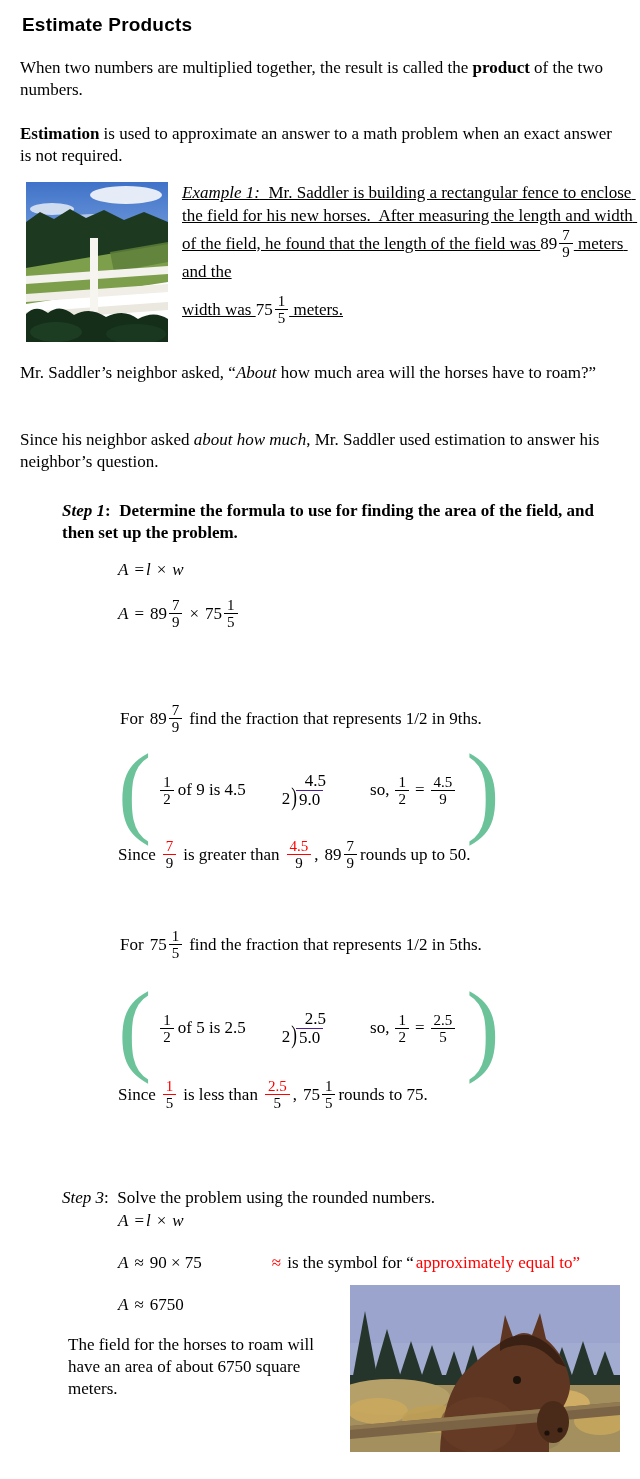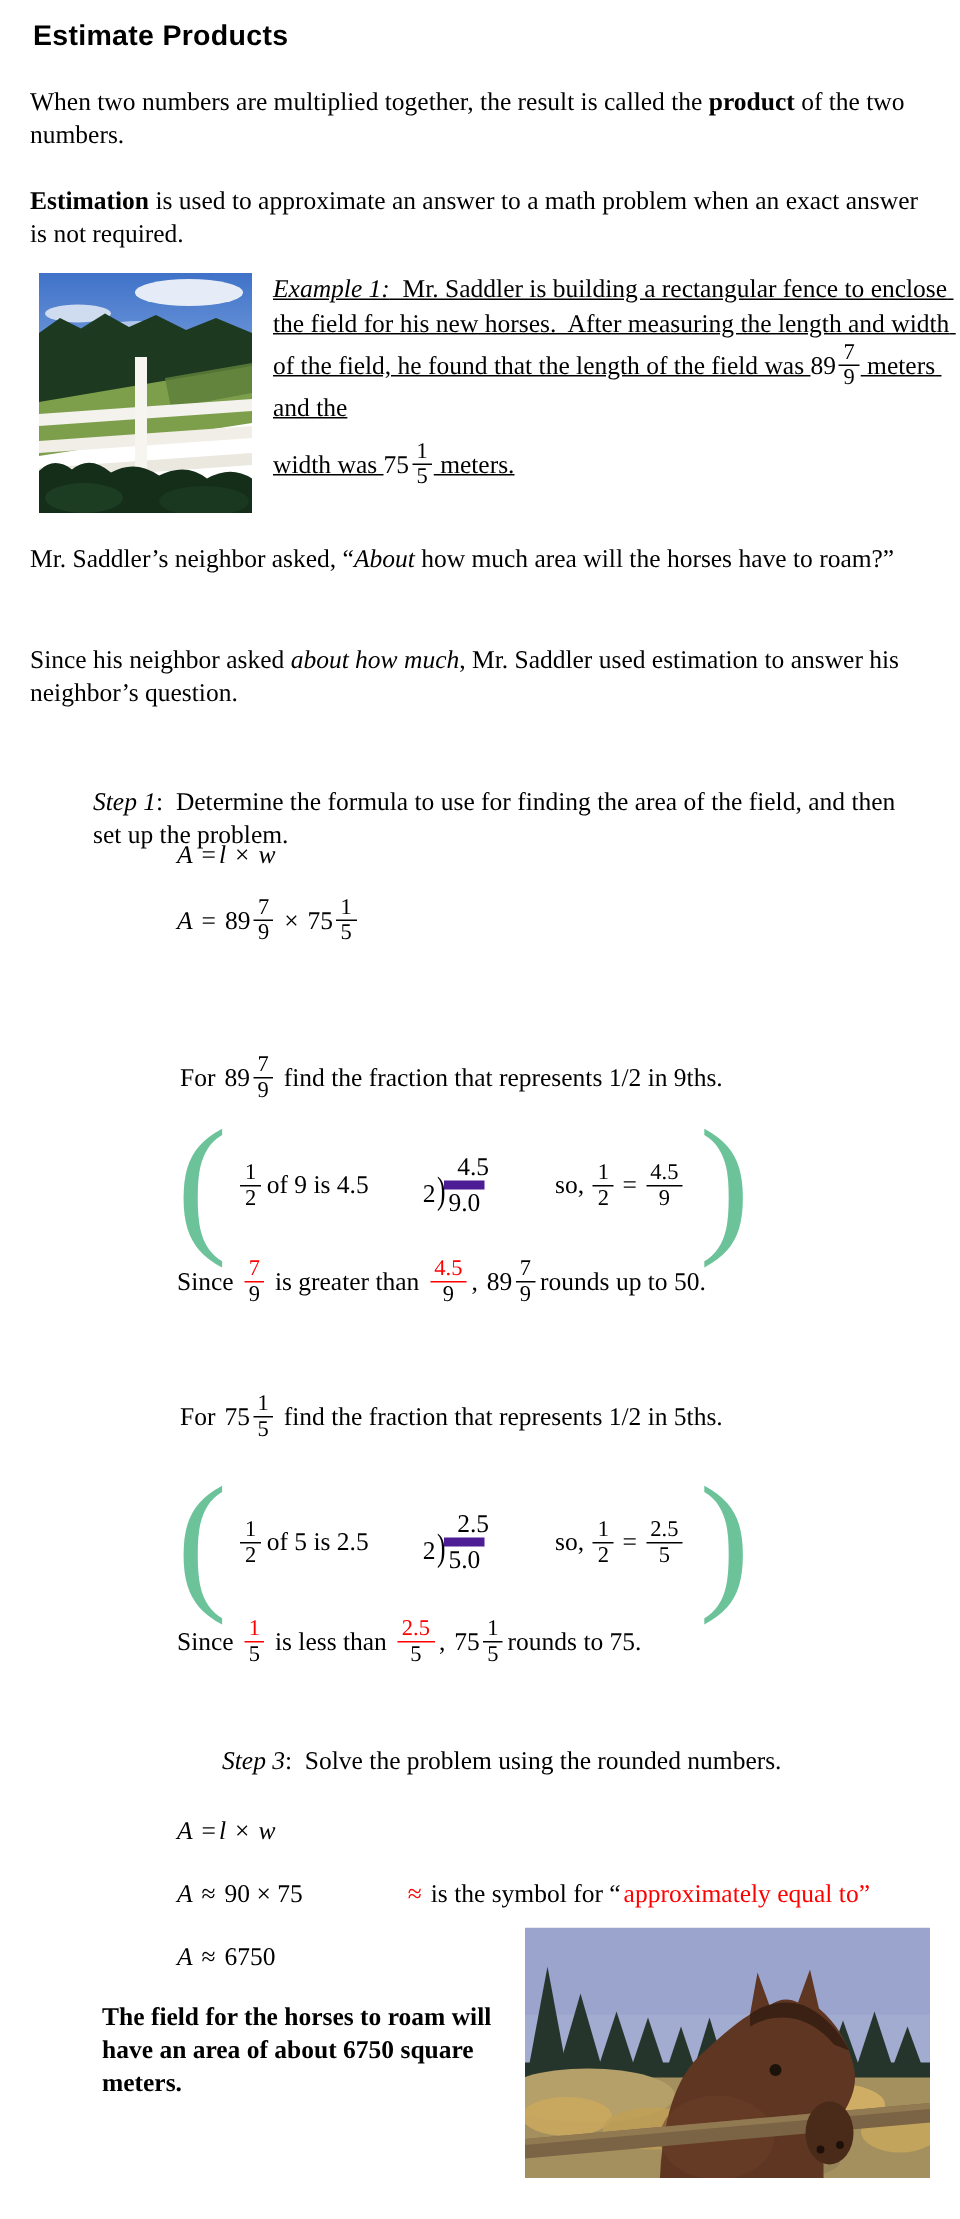--- a/index.html
+++ b/index.html
@@ -31,21 +31,21 @@
 
   
   .mathrow { display:flex; align-items:center; gap:6px; }
   .mathrow .tight { margin-left:-4px; }
 
   
   .longdiv { display:inline-flex; flex-direction:column; align-items:flex-start; line-height:18px; }
   .ld-quot { margin-left:21px; padding:0 2px; }
   .ld-row { display:inline-flex; align-items:flex-start; }
   .ld-paren { display:inline-block; transform:scale(1,1.5) translateY(-1px); margin:0 -1px 0 1px; }
-  .ld-dividend { border-top:6px solid #4c1d95; padding:0 3px; }
+  .ld-dividend { border-top:1px solid #4c1d95; padding:0 3px; }
 
   
   .work-group { display:flex; align-items:center; height:80px; }
   .gparen {
     color:#6cc39a; font-size:100px; line-height:78px; font-weight:normal;
     transform:scaleY(1.02); user-select:none;
   }
   .wg-half { display:inline-flex; align-items:center; gap:3px; margin-left:8px; }
   .wg-div  { margin-left:36px; }
   .wg-so   { display:inline-flex; align-items:center; gap:5px; margin-left:42px; }
@@ -91,21 +91,21 @@
       <ellipse cx="110" cy="152" rx="30" ry="10" fill="#1a3820"></ellipse>
     </svg>
   </div>
 
   <div class="abs example-text" style="left:182px; top:181px; width:452px;"><span class="it">Example 1:</span><span>  Mr. Saddler is building a rectangular fence to enclose the field for his new horses.  After measuring the length and width of the field, he found that the length of the field was </span><span class="mixed"><span class="whole">89</span><span class="frac"><span class="fnum">7</span><span class="fden">9</span></span></span><span> meters and the</span><div class="example-line2"><span>width was </span><span class="mixed"><span class="whole">75</span><span class="frac"><span class="fnum">1</span><span class="fden">5</span></span></span><span> meters.</span></div></div>
 
   <div class="abs para" style="left:20px; top:429px; width:602px;"><span>Since his neighbor asked </span><span class="it">about how much</span><span>, Mr. Saddler used estimation to answer his neighbor’s question.</span></div>
 
   <div class="abs para" style="left:20px; top:362px; width:602px;"><span>Mr. Saddler’s neighbor asked, “</span><span class="it">About</span><span> how much area will the horses have to roam?”</span></div>
 
-  <div class="abs para" style="left:62px; top:524px; width:545px;"><span class="it">Step 1</span><span>:  Determine the formula to use for finding the area of the field, and then set up the problem.</span></div>
+  <div class="abs para" style="left:62px; top:500px; width:545px;font-weight:bold;"><span class="it">Step 1</span><span>:  Determine the formula to use for finding the area of the field, and then set up the problem.</span></div>
 
   <div class="abs mathrow" style="left:118px; top:560px;">
       <span class="it">A</span>
       <span>=</span>
       <span class="it tight">l</span>
       <span>×</span>
       <span class="it">w</span>
     </div>
 
   <div class="abs mathrow" style="left:118px; top:597px;">
@@ -254,21 +254,21 @@
       <span class="mixed">
         <span class="whole">75</span>
         <span class="frac">
           <span class="fnum">1</span>
           <span class="fden">5</span>
         </span>
       </span>
       <span class="tight">rounds to 75.</span>
     </div>
 
-  <div class="abs para" style="left:62px; top:1163px; width:545px;text-align:center;"><span class="it">Step 3</span><span>:  Solve the problem using the rounded numbers.</span></div>
+  <div class="abs para" style="left:62px; top:1187px; width:545px;"><span class="it">Step 3</span><span>:  Solve the problem using the rounded numbers.</span></div>
 
   <div class="abs mathrow" style="left:118px; top:1211px;">
       <span class="it">A</span>
       <span>=</span>
       <span class="it tight">l</span>
       <span>×</span>
       <span class="it">w</span>
     </div>
 
   <div class="abs mathrow" style="left:118px; top:1253px;">
@@ -279,21 +279,21 @@
       <span>is the symbol for “</span>
       <span class="red tight">approximately equal to”</span>
     </div>
 
   <div class="abs mathrow" style="left:118px; top:1295px;">
       <span class="it">A</span>
       <span>≈</span>
       <span>6750</span>
     </div>
 
-  <div class="abs para" style="left:68px; top:1334px; width:282px;font-weight:bold;">The field for the horses to roam will have an area of about 6750 square meters.</div>
+  <div class="abs para" style="left:68px; top:1334px; width:282px;">The field for the horses to roam will have an area of about 6750 square meters.</div>
 
   <div class="abs" style="left:350px; top:1285px; width:270px; height:167px;">
     <svg class="photo" width="270" height="167" viewBox="0 0 270 167">
       <rect width="270" height="167" fill="#9aa4cd"></rect>
       <rect y="58" width="270" height="44" fill="#a9b1d4" opacity="0.55"></rect>
       <g fill="#26352c">
         <path d="M2,96 L15,26 L28,96 Z"></path>
         <path d="M22,96 L37,44 L52,96 Z"></path>
         <path d="M48,96 L61,56 L74,96 Z"></path>
         <path d="M70,96 L82,60 L94,96 Z"></path>

